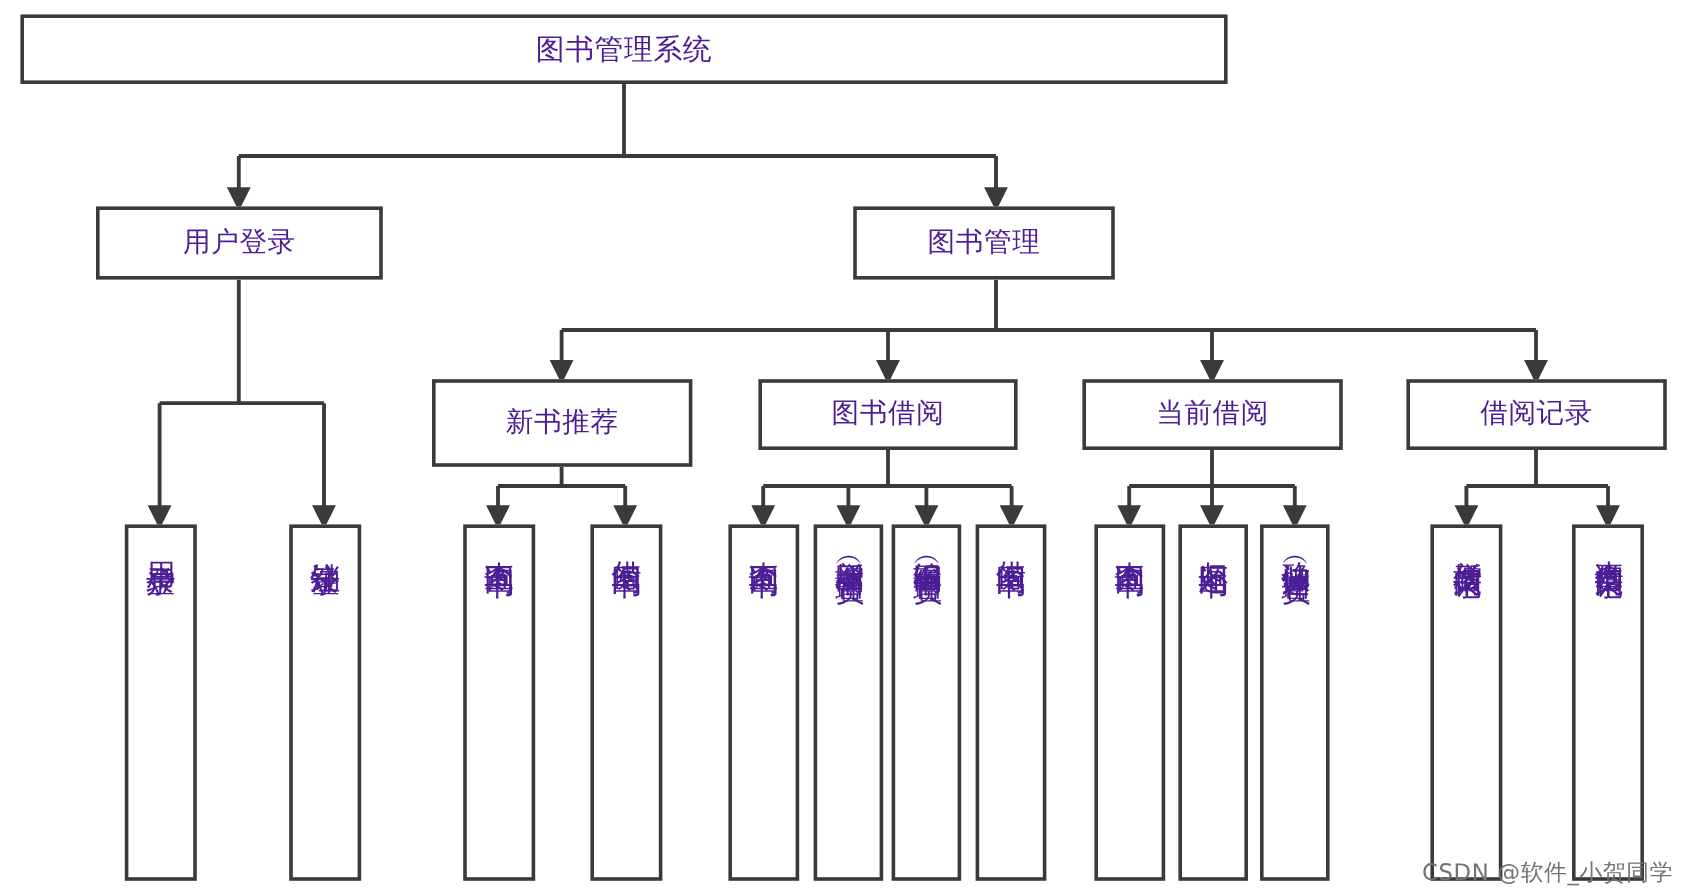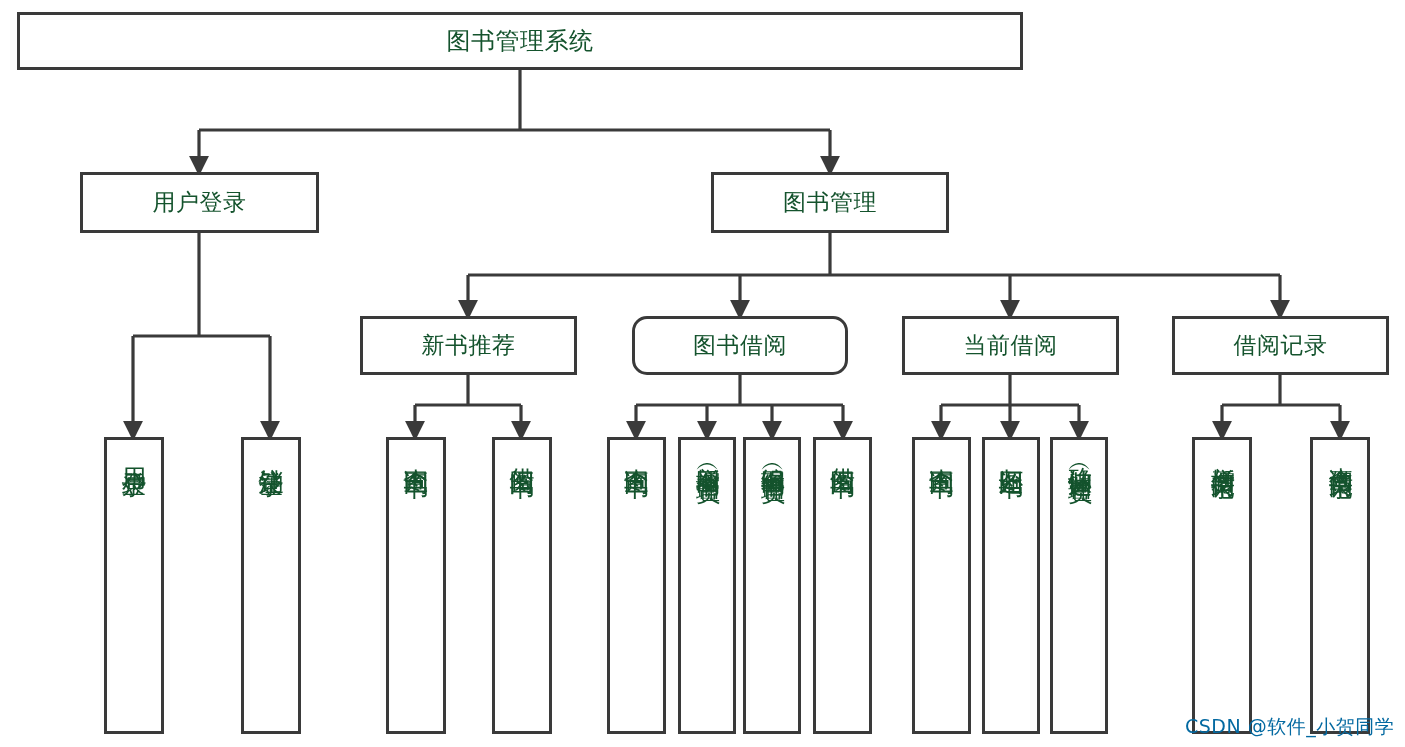--- a/index.html
+++ b/index.html
@@ -31,21 +31,21 @@
     box-sizing: border-box;
     background: #ffffff;
     border: 3px solid #3a3a3a;
     display: flex;
     align-items: center;
     justify-content: center;
     overflow: hidden;
   }
   .node-label {
     display: block;
-    color: #14532d;
+    color: #4c1d95;
     line-height: 1.18;
     letter-spacing: 0.5px;
     white-space: nowrap;
   }
   
   .node-h .node-label {
     font-size: 23px;
     text-align: center;
   }
   .node-root .node-label {
@@ -68,21 +68,21 @@
   }
   .node-v.tall-text .node-label {
     max-height: 290px;
     font-size: 24px;
   }
   #watermark {
     position: absolute;
     left: 1185px;
     top: 714px;
     font-size: 19px;
-    color: #0369a1;
+    color: #737373;
     white-space: nowrap;
     letter-spacing: 0.5px;
     font-family: "DejaVu Sans", "Liberation Sans", sans-serif;
   }
 </style>
 </head>
 <body>
 
 <div id="diagram-canvas">
 
@@ -137,29 +137,29 @@
   </svg>
 
   <div class="node-box node-h node-root" style="left:17px; top:12px; width:1006px; height:58px;">
     <span class="node-label">图书管理系统</span>
   </div>
 
   <div class="node-box node-h" style="left:80px; top:172px; width:239px; height:61px;">
     <span class="node-label">用户登录</span>
   </div>
 
-  <div class="node-box node-h" style="left:711px; top:172px; width:238px; height:61px;">
+  <div class="node-box node-h" style="left:711px; top:172px; width:218px; height:61px;">
     <span class="node-label">图书管理</span>
   </div>
 
-  <div class="node-box node-h" style="left:360px; top:316px; width:217px; height:59px;">
+  <div class="node-box node-h" style="left:360px; top:316px; width:217px; height:73px;">
     <span class="node-label">新书推荐</span>
   </div>
 
-  <div class="node-box node-h" style="left:632px; top:316px; width:216px; height:59px;border-radius:15px;">
+  <div class="node-box node-h" style="left:632px; top:316px; width:216px; height:59px;">
     <span class="node-label">图书借阅</span>
   </div>
 
   <div class="node-box node-h" style="left:902px; top:316px; width:217px; height:59px;justify-content:center;">
     <span class="node-label">当前借阅</span>
   </div>
 
   <div class="node-box node-h" style="left:1172px; top:316px; width:217px; height:59px;justify-content:center;">
     <span class="node-label">借阅记录</span>
   </div>

